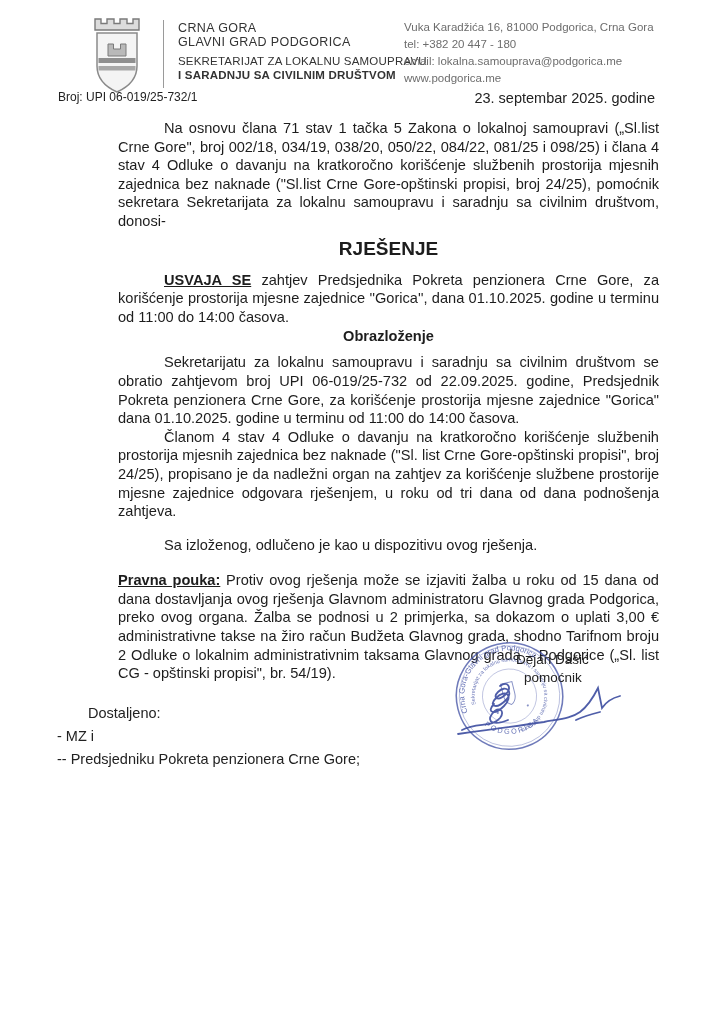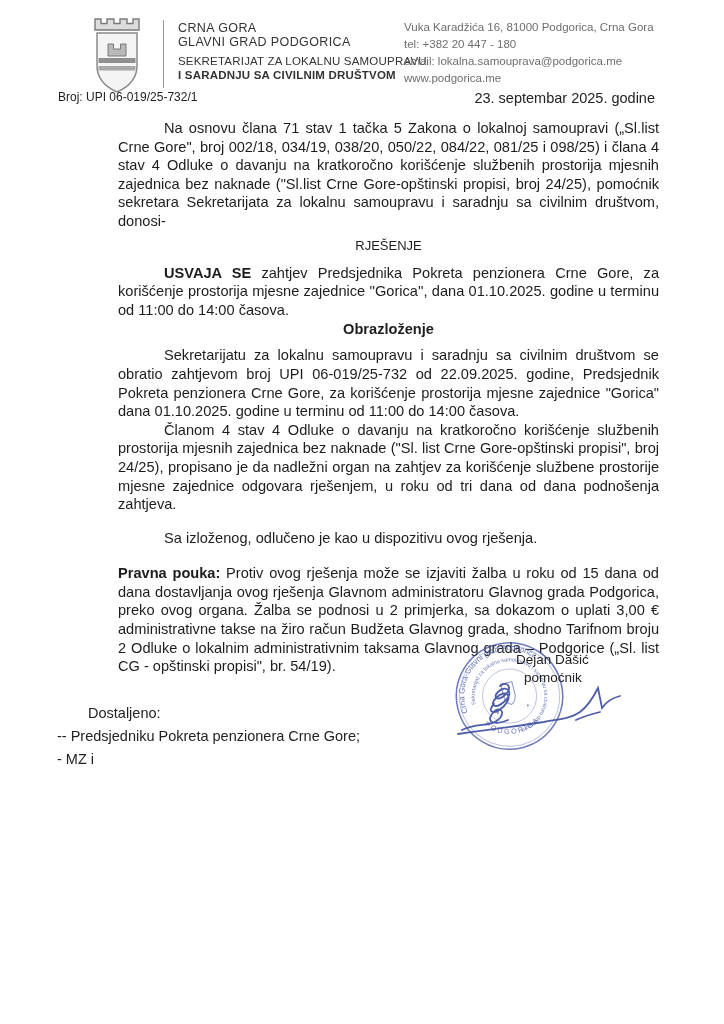--- a/index.html
+++ b/index.html
@@ -17,25 +17,25 @@
   .org .l3{font-size:11.5px; letter-spacing:.2px; margin-bottom:2px;}
   .org .l4{font-size:11.5px; letter-spacing:.2px;font-weight:bold;}
   .contact{position:absolute; left:404px; top:19px; font-size:11.5px; line-height:17px; color:#6d6d6d;}
   .ref-line{position:absolute; left:58px; right:69px; top:90px; display:flex; justify-content:space-between;}
   .ref-number{font-size:12px; color:#222;}
   .date{font-size:14.5px; color:#222;}
   
   .doc-body{position:absolute; left:78px; right:65px; top:119px;margin-left:40px;}
   .doc-body p{margin:0; font-size:14.6px; line-height:18.6px; text-align:justify;}
   .doc-body p.ind{text-indent:46px;}
-  .h-center{font-size:13px; font-weight:normal; text-align:center; margin:7px 0 11px 0;}
+  .h-center{font-size:19px; font-weight:bold; text-align:center; margin:7px 0 11px 0;}
   .h-section{font-size:14.6px; font-weight:bold; text-align:center; margin:2px 0 9px 0;}
   .conclusion{margin-top:15px !important;}
   .legal{margin-top:17px !important;}
-  b.lead{font-weight:bold;}
+  b.lead{font-weight:bold;text-decoration:underline;}
   
   .sig-block{position:absolute; left:440px; top:630px; width:240px; height:160px;}
   .stamp{position:absolute; left:12px; top:8px; transform:rotate(-14deg); opacity:.9;}
   .sig-name{position:absolute; left:76px; top:22px; font-size:13.5px; color:#222;}
   .sig-title{position:absolute; left:84px; top:40px; font-size:13.5px; color:#222;}
   .sig-scribble{position:absolute; left:8px; top:38px;}
   
   .delivered{position:absolute; left:57px; top:704px; font-size:14.5px; line-height:18px; color:#222;}
   .delivered .label{margin-left:31px; margin-bottom:5px;}
   .delivered .item{margin-bottom:5px;}
@@ -128,17 +128,17 @@
           <path d="M14 62 C30 54 44 60 52 50 C58 42 50 38 44 46 C38 54 46 58 60 52"></path>
           <path d="M10 66 C40 62 70 58 96 54 C112 51 124 50 132 44 C140 38 146 28 150 20 L154 40 C158 34 164 30 172 28"></path>
           <path d="M128 52 C136 48 144 46 152 44"></path>
         </g>
       </svg>
     </div>
   </div>
 
   <div class="delivered">
     <div class="label">Dostaljeno:</div>
+    <div class="item">- MZ i</div>
     <div class="item">-- Predsjedniku Pokreta penzionera Crne Gore;</div>
-    <div class="item">- MZ i</div>
   </div>
 
 </div>
 
 </body></html>

